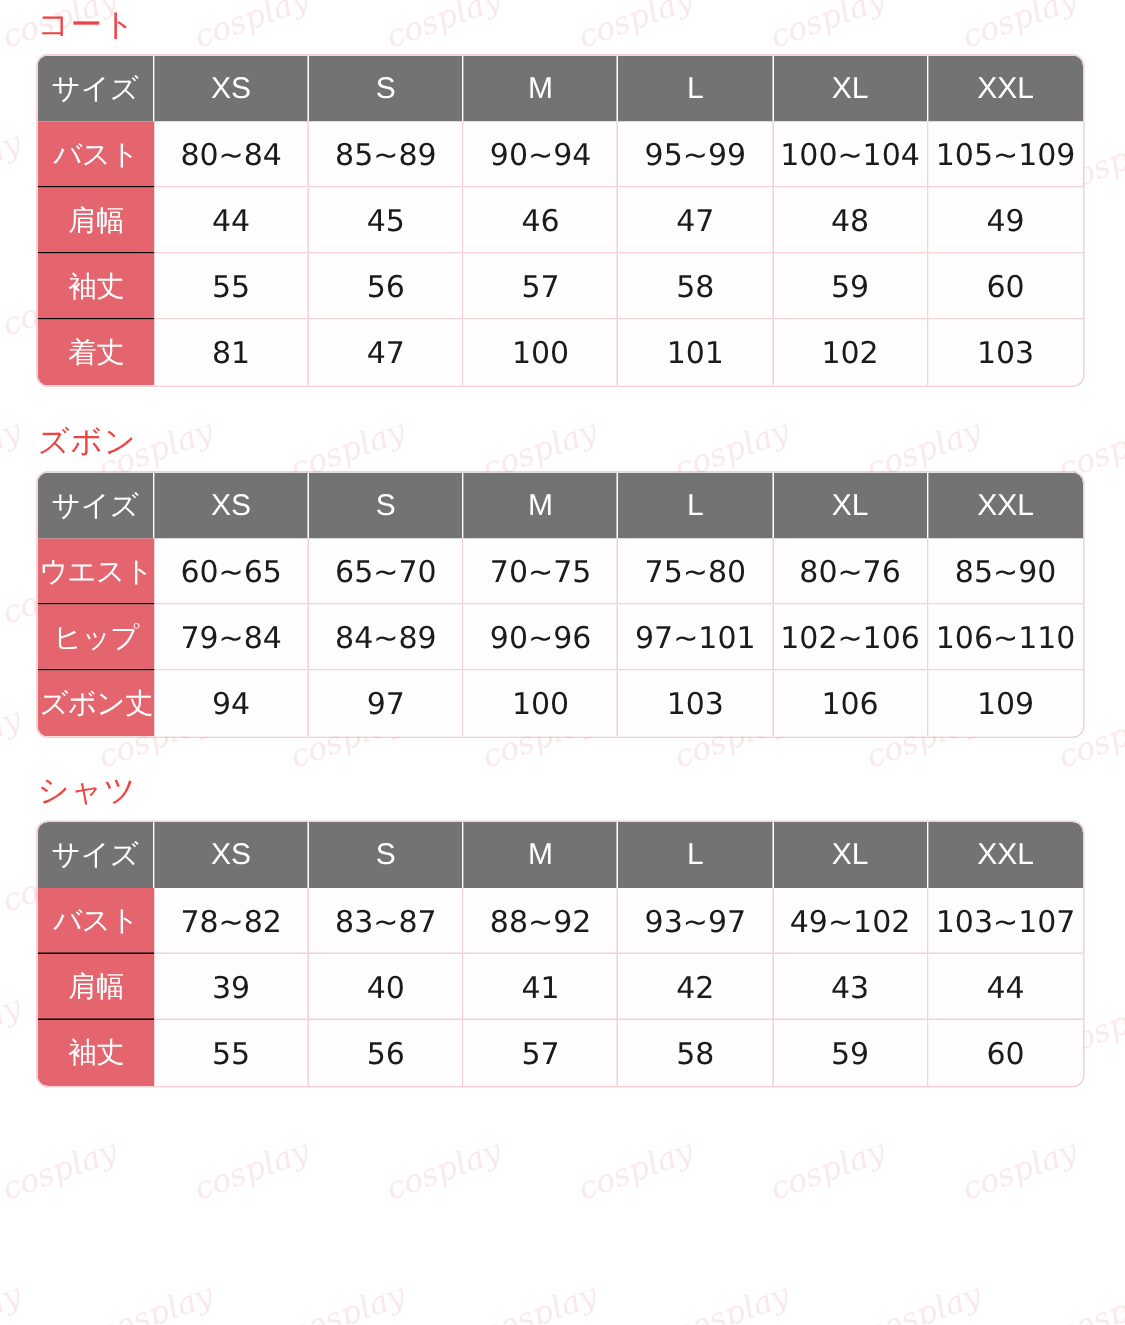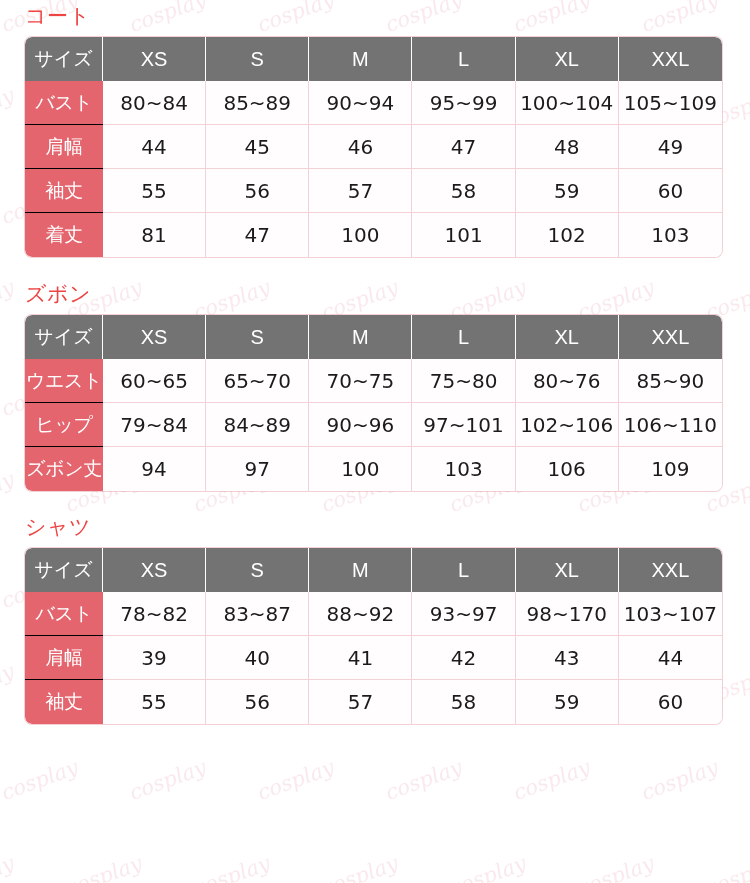--- a/index.html
+++ b/index.html
@@ -330,21 +330,21 @@
           <th>XXL</th>
         </tr>
       </thead>
       <tbody>
         <tr>
           <td class="rowlab">バスト</td>
           <td class="val">78~82</td>
           <td class="val">83~87</td>
           <td class="val">88~92</td>
           <td class="val">93~97</td>
-          <td class="val">98~170</td>
+          <td class="val">49~102</td>
           <td class="val">103~107</td>
         </tr>
         <tr>
           <td class="rowlab">肩幅</td>
           <td class="val">39</td>
           <td class="val">40</td>
           <td class="val">41</td>
           <td class="val">42</td>
           <td class="val">43</td>
           <td class="val">44</td>

